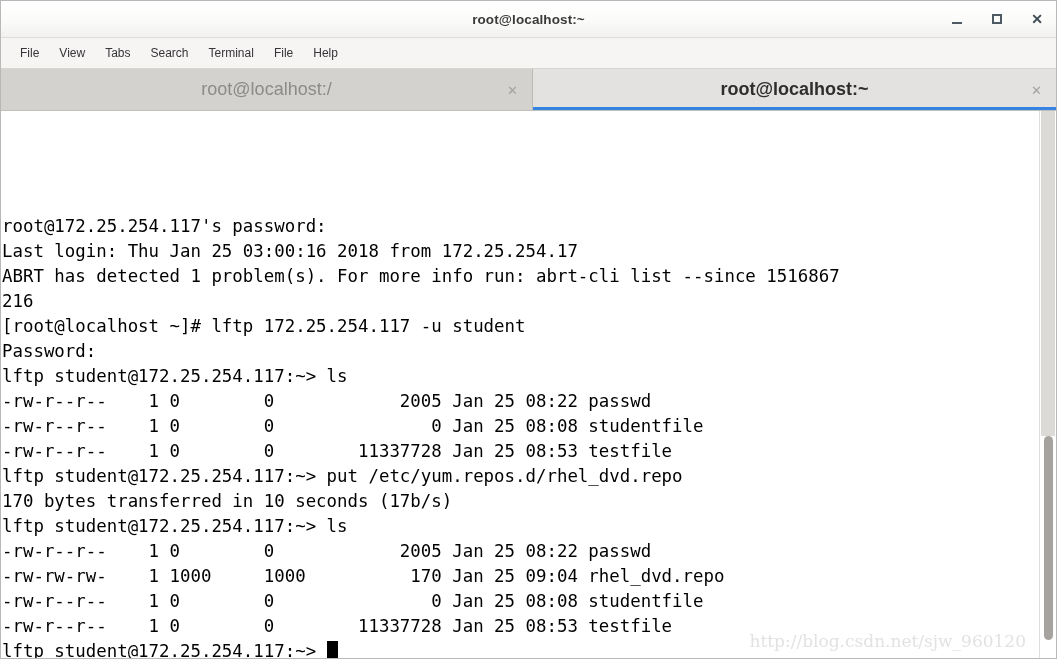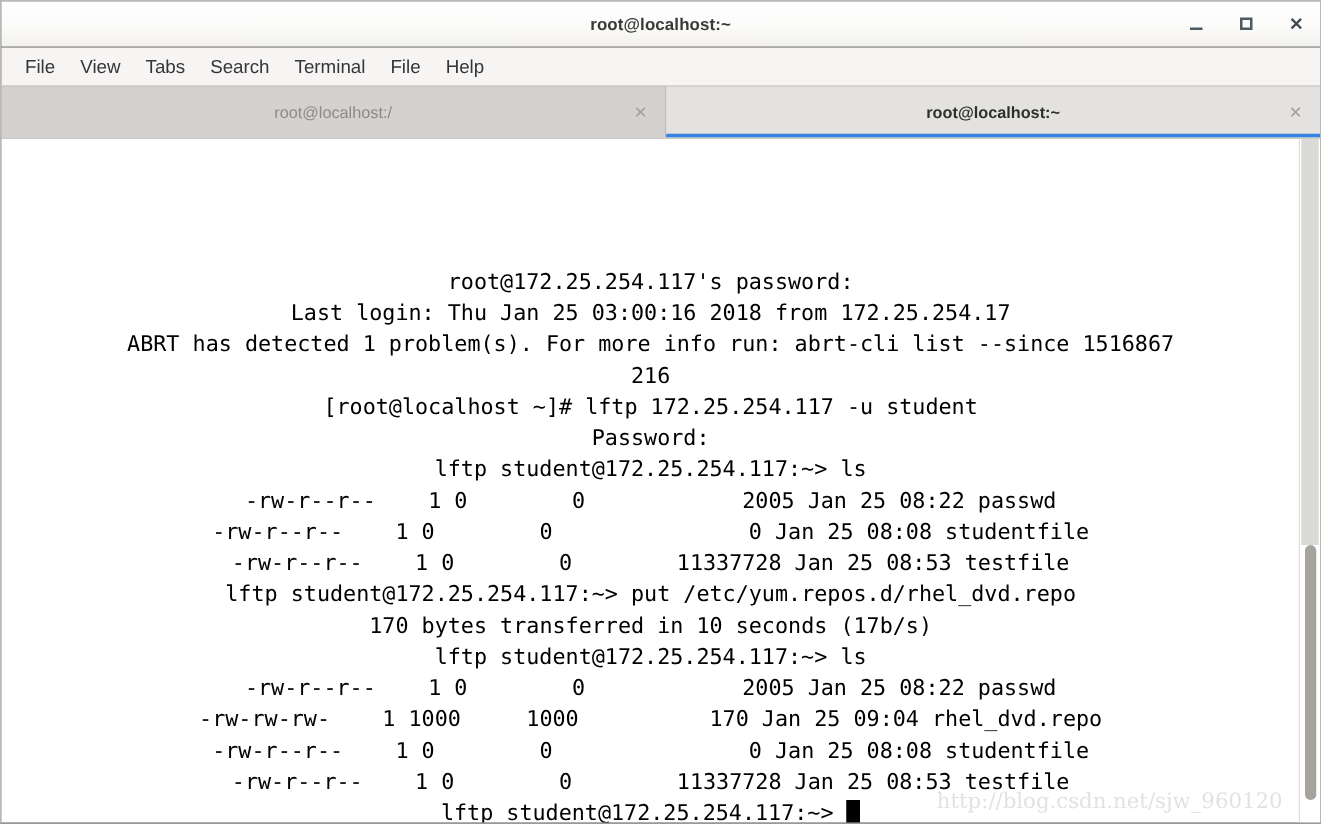--- a/index.html
+++ b/index.html
@@ -14,22 +14,21 @@
     font-family: "Liberation Sans", sans-serif;
   }
   .window {
     width: 1057px;
     height: 659px;
     position: relative;
     display: flex;
     flex-direction: column;
     box-sizing: border-box;
     border: 1px solid #b8b8b6;
-    background: #000000;
-    text-align: center;
+    background: #fef9c3;
   }
 
   
   .titlebar {
     height: 36px;
     min-height: 36px;
     position: relative;
     background: linear-gradient(to bottom, #ffffff 0%, #fbfbfa 55%, #f2f1ef 100%);
     border-bottom: 1px solid #dedcd8;
     display: flex;
@@ -83,21 +82,21 @@
   .menubar {
     height: 30px;
     min-height: 30px;
     background: #f6f5f3;
     border-bottom: 1px solid #d8d6d2;
     display: flex;
     align-items: center;
     padding-left: 9px;
   }
   .menu-item {
-    font-size: 15px;
+    font-size: 12px;
     color: #35353a;
     padding: 3px 10px;
     white-space: nowrap;
   }
 
   
   .tabbar {
     height: 41px;
     min-height: 41px;
     display: flex;
@@ -123,21 +122,21 @@
     background: #e3e2e0;
   }
   .tab-active::after {
     content: "";
     position: absolute;
     left: 0; right: 0; bottom: 0;
     height: 3px;
     background: #3584e4;
   }
   .tab-label {
-    font-size: 13px;
+    font-size: 18px;
     white-space: nowrap;
   }
   .tab-inactive .tab-label {
     color: #8d8b88;
   }
   .tab-active .tab-label {
     color: #2e2e2c;
     font-weight: bold;
   }
   .tab-close {

